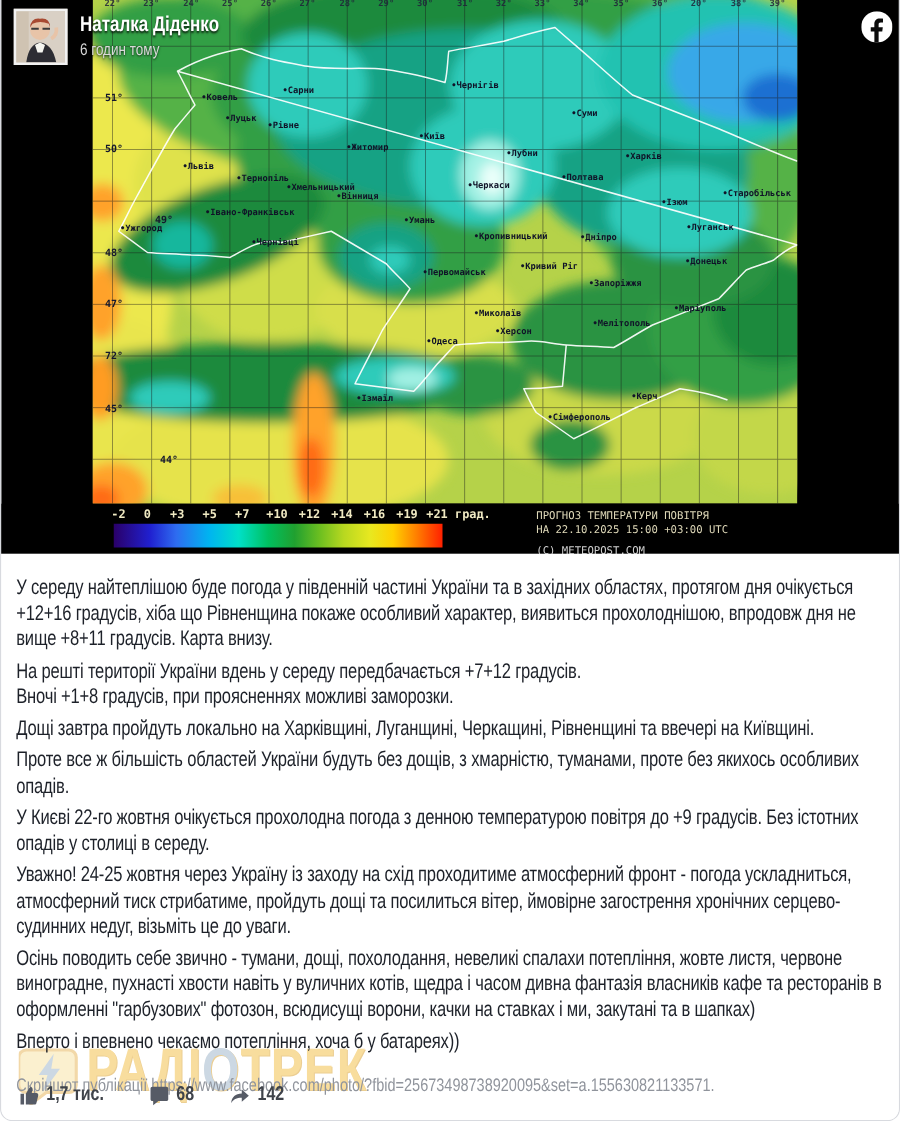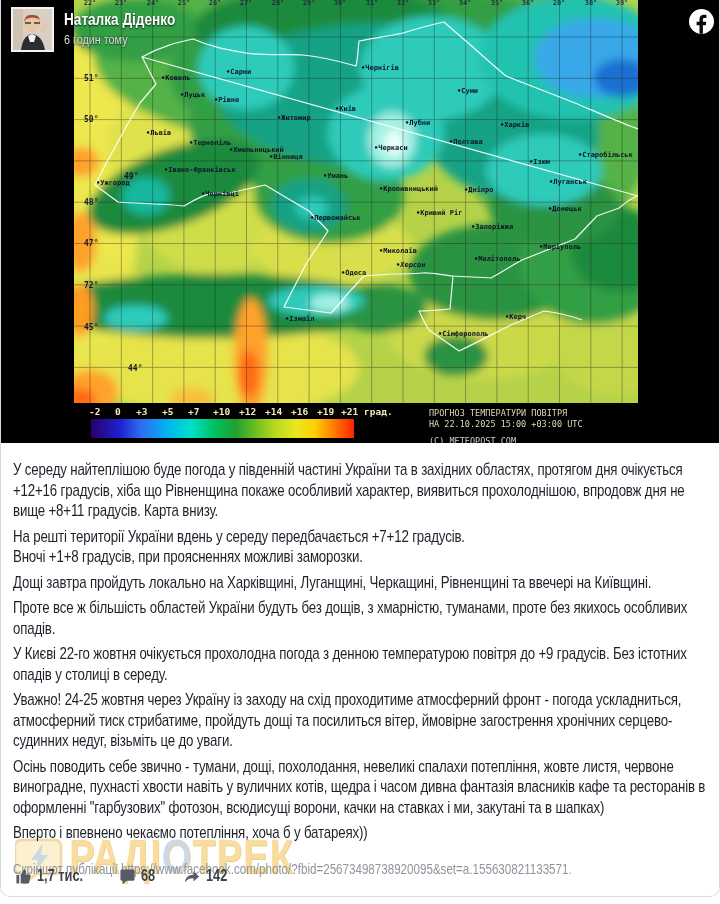--- a/index.html
+++ b/index.html
@@ -159,25 +159,25 @@
             <span class="map-label city" style="left: 90px; top: 170px;">•Івано-Франківськ</span>
             <span class="map-label city" style="left: 249px; top: 176px;">•Умань</span>
             <span class="map-label city" style="left: 22px; top: 183px;">•Ужгород</span>
             <span class="map-label city" style="left: 475px; top: 182px;">•Луганськ</span>
             <span class="map-label city" style="left: 305px; top: 189px;">•Кропивницький</span>
             <span class="map-label city" style="left: 390px; top: 190px;">•Дніпро</span>
             <span class="map-label city" style="left: 127px; top: 194px;">•Чернівці</span>
             <span class="map-label city" style="left: 474px; top: 209px;">•Донецьк</span>
             <span class="map-label city" style="left: 342px; top: 213px;">•Кривий Ріг</span>
             <span class="map-label city" style="left: 397px; top: 217px; margin-top: 10px;">•Запоріжжя</span>
-            <span class="map-label city" style="left: 236px; top: 218px; text-align: right;">•Первомайськ</span>
+            <span class="map-label city" style="left: 264px; top: 218px; text-align: right;">•Первомайськ</span>
             <span class="map-label city" style="left: 305px; top: 251px;">•Миколаїв</span>
             <span class="map-label city" style="left: 465px; top: 247px;">•Маріуполь</span>
             <span class="map-label city" style="left: 400px; top: 259px;">•Мелітополь</span>
-            <span class="map-label city" style="left: 322px; top: 265px; font-style: italic;">•Херсон</span>
+            <span class="map-label city" style="left: 322px; top: 265px;">•Херсон</span>
             <span class="map-label city" style="left: 267px; top: 273px;">•Одеса</span>
             <span class="map-label city" style="left: 431px; top: 317px;">•Керч</span>
             <span class="map-label city" style="left: 211px; top: 319px;">•Ізмаїл</span>
             <span class="map-label city" style="left: 364px; top: 334px;">•Сімферополь</span>
           </div>
         <div id="lat-layer">
             <span class="map-label lat" style="left: 10px; top: 78px;">51°</span>
             <span class="map-label lat" style="left: 10px; top: 119px;">50°</span>
             <span class="map-label lat" style="left: 10px; top: 176px; margin-left: 40px;">49°</span>
             <span class="map-label lat" style="left: 10px; top: 202px;">48°</span>

